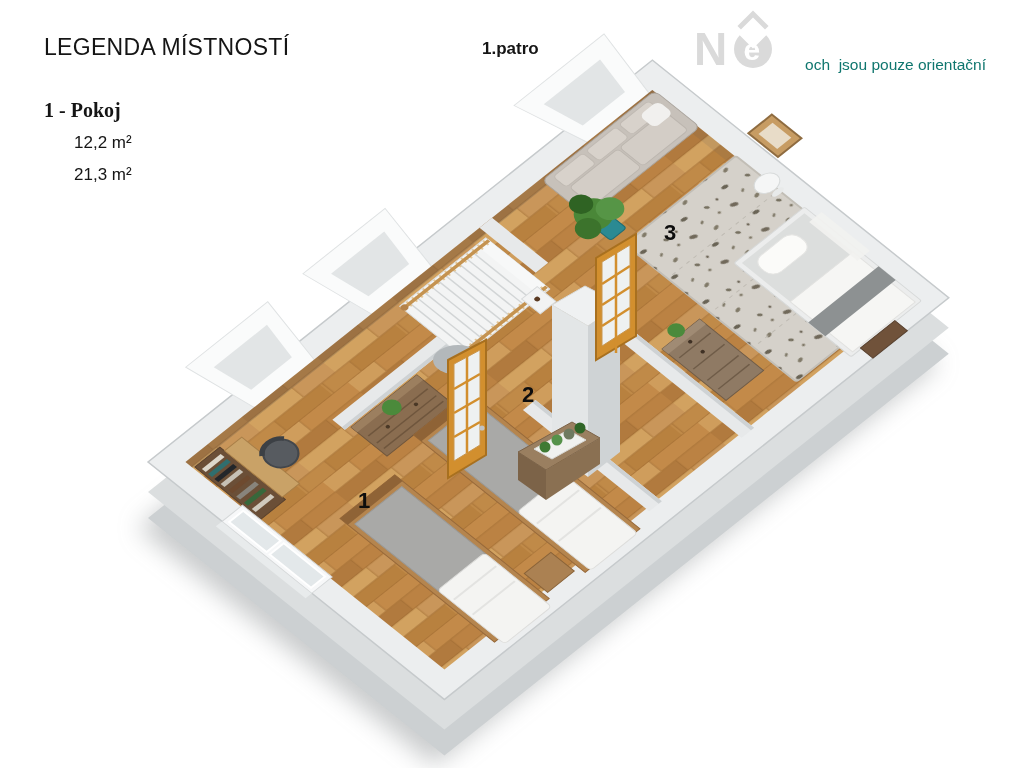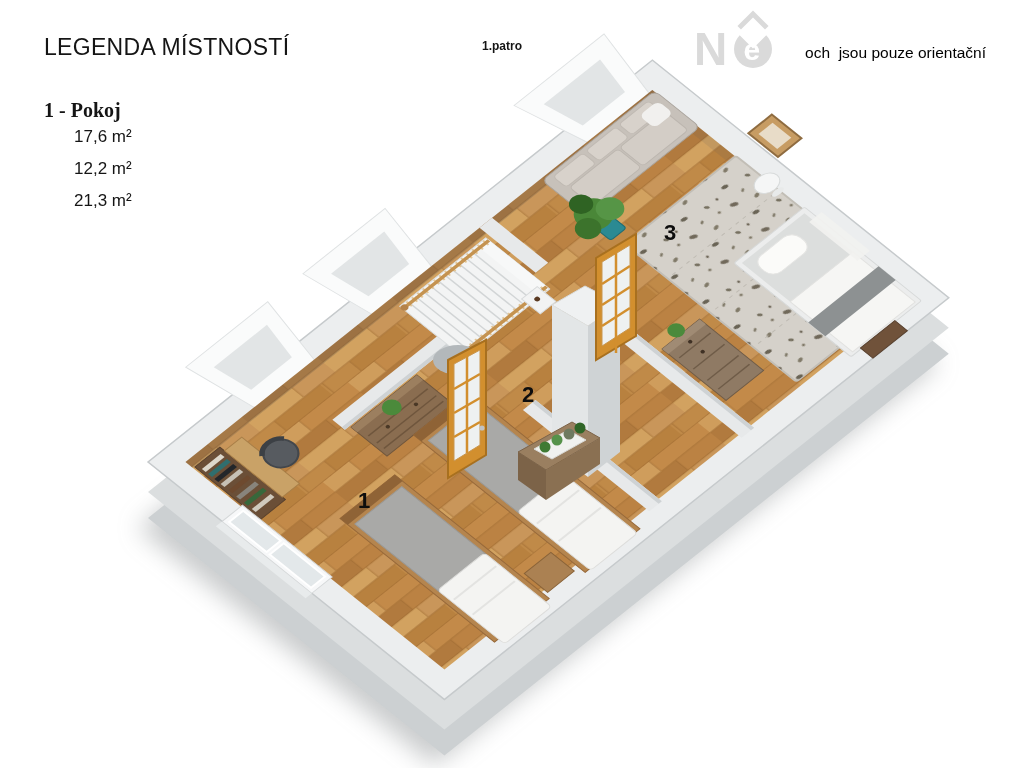--- a/index.html
+++ b/index.html
@@ -5,23 +5,23 @@
   html,body{margin:0;padding:0;background:#fff;}
   .page{position:relative;width:1024px;height:768px;background:#ffffff;overflow:hidden;
         font-family:"Liberation Sans",sans-serif;color:#151515;}
   
   .legend{position:absolute;left:44px;top:34px;}
   .legend-title{font-size:23px;font-weight:400;letter-spacing:.3px;margin-bottom:36px;text-align:center;}
   .legend-item{margin-bottom:6px;}
   .legend-item .lab{font-size:20px;font-weight:700;line-height:27px;font-family:Liberation Serif, serif;}
   .legend-item .area{font-size:17px;font-weight:400;line-height:26px;margin-left:30px;}
   
-  .floor-label{position:absolute;left:482px;top:39px;font-size:12px;font-weight:700;}
-  .disclaimer{position:absolute;right:38px;top:44px;font-size:15.5px;font-weight:400;
-              color:#000000;white-space:pre;}
+  .floor-label{position:absolute;left:482px;top:39px;font-size:17px;font-weight:700;}
+  .disclaimer{position:absolute;right:38px;top:56px;font-size:15.5px;font-weight:400;
+              color:#0f766e;white-space:pre;}
   
   .watermark{position:absolute;left:694px;top:22px;font-size:46px;font-weight:800;
              color:#dadada;letter-spacing:3px;display:flex;align-items:center;z-index:0;}
   .wm-e{position:relative;display:inline-block;width:38px;height:38px;background:#dadada;
         border-radius:50%;color:#fff;font-size:30px;line-height:40px;text-align:center;
         font-weight:800;margin:0 4px;}
   .wm-peak{position:absolute;top:-15px;left:50%;width:22px;height:22px;background:#dadada;
            transform:translateX(-50%) rotate(45deg);}
   .wm-notch{position:absolute;top:-8px;left:50%;width:22px;height:22px;background:#fff;
             transform:translateX(-50%) rotate(45deg);}
@@ -40,21 +40,20 @@
 
   <div class="watermark">
     <span>N</span>
       <span class="wm-e"><span class="wm-peak"></span><span class="wm-notch"></span><span class="wm-einner">e</span></span>
   </div>
 
   <div class="legend">
     <div class="legend-title">LEGENDA MÍSTNOSTÍ</div>
     <div class="legend-item">
       <div class="lab">1 - Pokoj</div>
-      <div class="area">17,6 m²</div>
     </div>
     <div class="legend-item">
       <div class="area">12,2 m²</div>
     </div>
     <div class="legend-item">
       <div class="area">21,3 m²</div>
     </div>
   </div>
 
   <div class="floor-label">1.patro</div>

